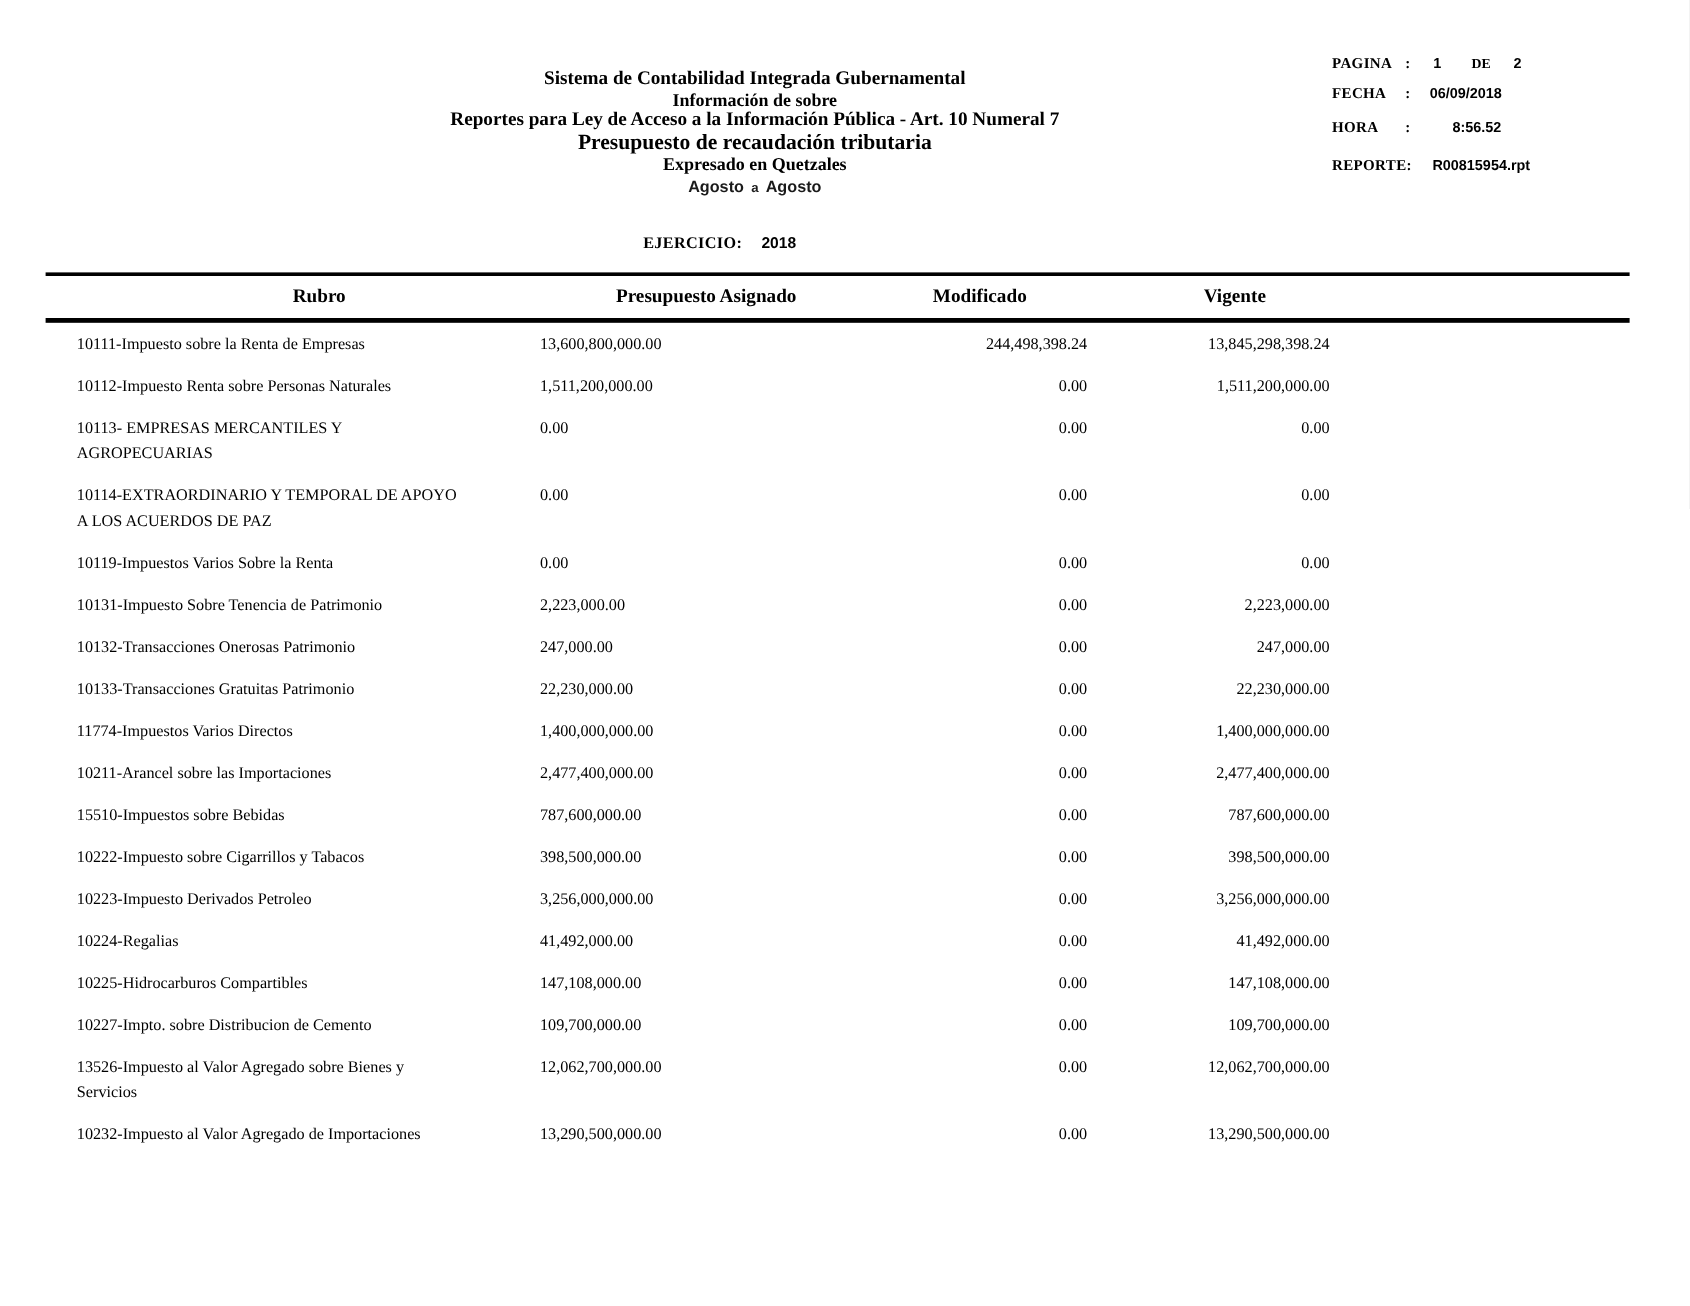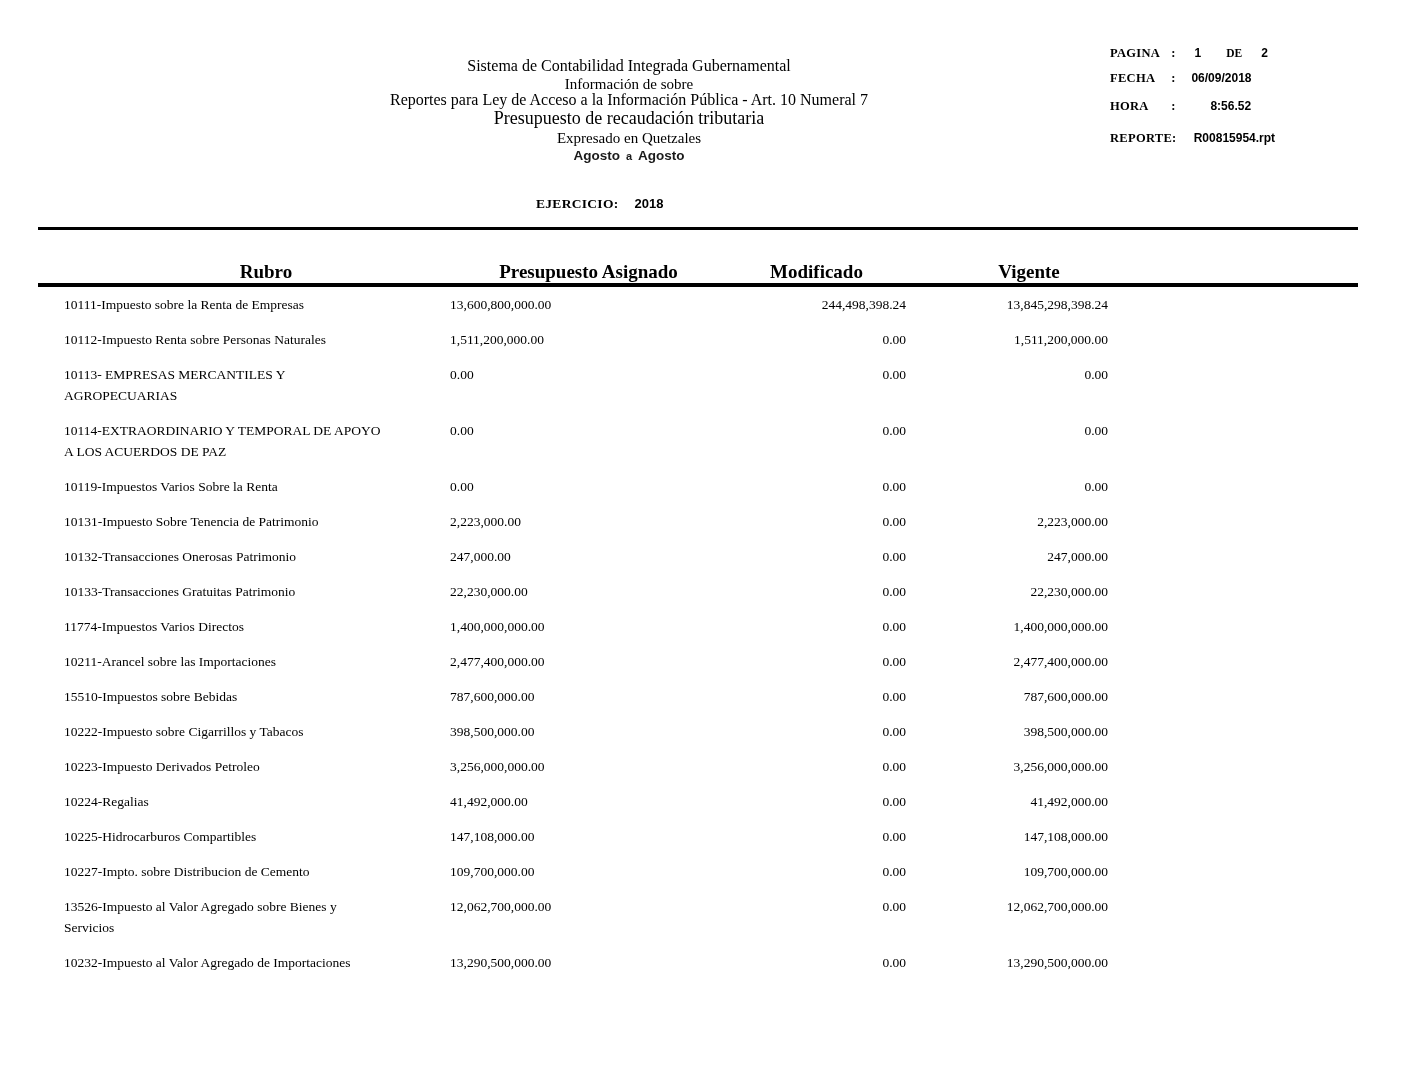--- a/index.html
+++ b/index.html
@@ -7,21 +7,21 @@
   .page {
     position:relative;
     width:1408px; height:1088px;
     background:#ffffff;
     font-family:"Liberation Serif", serif;
     color:#000;
     overflow:hidden;
   }
   
   .title-block { position:absolute; top:56px; left:0; width:1258px; text-align:center; }
-  .title-line { font-weight:normal; }
+  .title-line { font-weight:bold; }
   .t1 { font-size:16px; line-height:20px; }
   .t2 { font-size:15px; line-height:16px; }
   .t3 { font-size:16px; line-height:16px; }
   .t4 { font-size:18px; line-height:21px; }
   .t5 { font-size:15px; line-height:18px; }
   .period-line {
     font-family:"Liberation Sans", sans-serif;
     font-size:13.5px; font-weight:700; line-height:18px; color:#1a1a1a;
   }
   .period-sep { font-size:11px; padding:0 6px; }
@@ -42,21 +42,21 @@
   .v-hor { margin-left:32px; }
   .v-rep { margin-left:14px; }
   
   .ejercicio { position:absolute; top:194px; left:536px; white-space:nowrap; }
   .ejercicio-label { font-weight:bold; font-size:13.5px; letter-spacing:.3px; }
   .ejercicio-value { font-family:"Liberation Sans", sans-serif; font-weight:bold; font-size:13px; margin-left:12px; }
   
   .report-table { position:absolute; top:227px; left:38px; width:1320px; }
   .rule-top { height:3px; background:#000; }
   .rule-mid { height:4px; background:#000; }
-  .thead-row { display:flex; height:53px; align-items:flex-end; font-weight:bold; font-size:19px; }
+  .thead-row { display:flex; height:35px; align-items:center; font-weight:bold; font-size:16px; }
   .th { text-align:center; padding-left:44px; }
   .tr { display:flex; align-items:flex-start; font-size:13.5px; line-height:21px; }
   .td { padding-top:7px; padding-bottom:7px; }
   .c-rubro      { width:412px; padding-left:26px; text-align:left; }
   .c-rubro .wrap { max-width:320px; }
   .c-asignado   { width:233px; }
   .c-modificado { width:223px; text-align:right; }
   .c-vigente    { width:202px; text-align:right; }
   .c-filler     { flex:1; }
   .h-rubro      { width:412px; }

